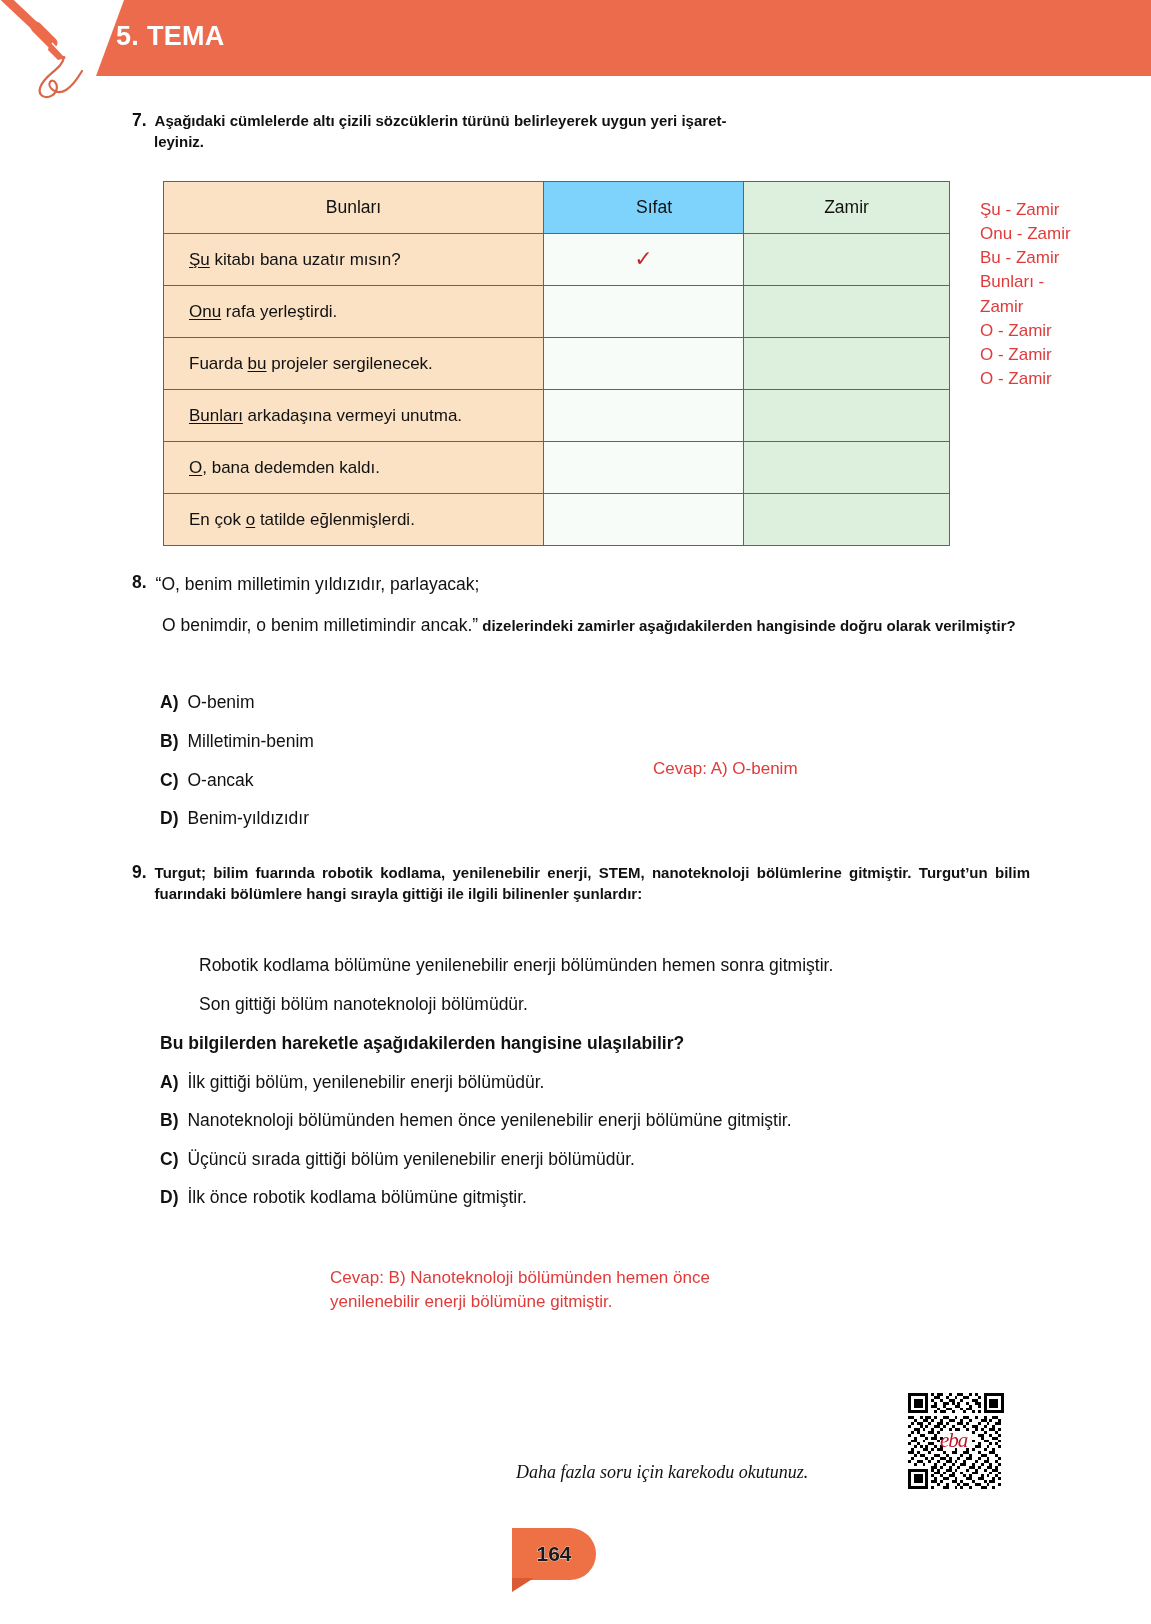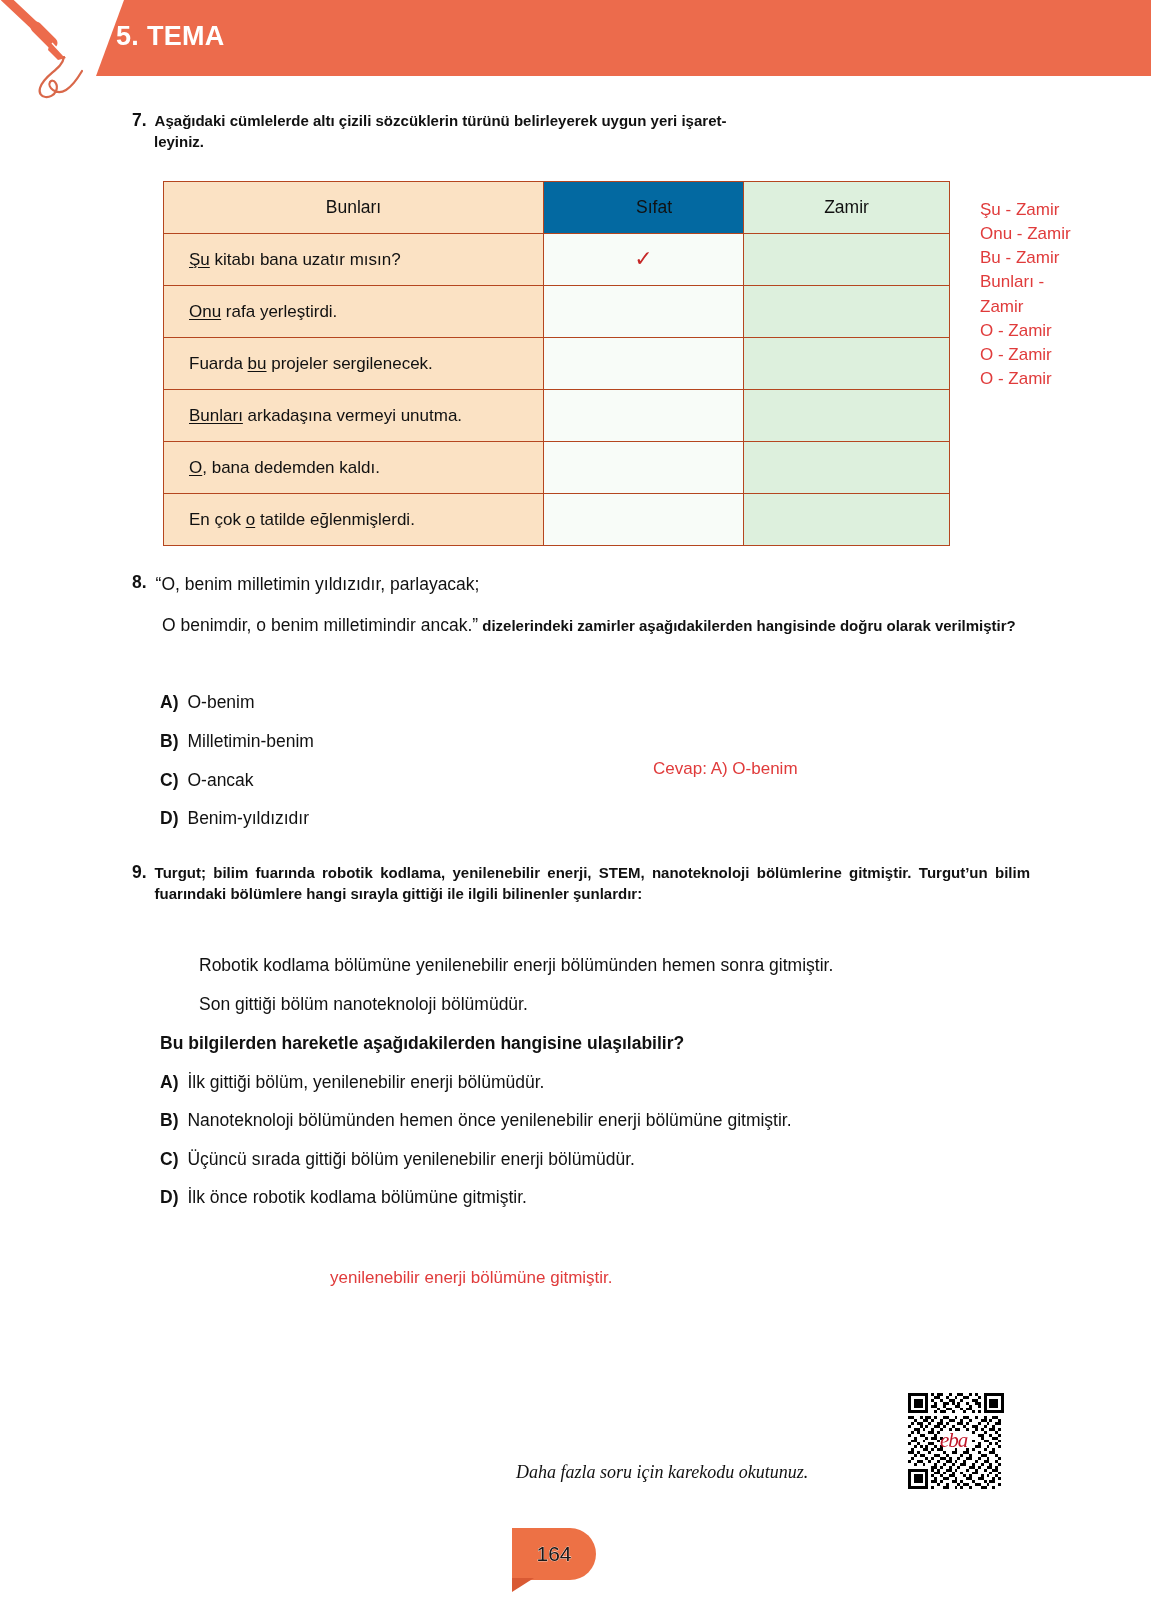--- a/index.html
+++ b/index.html
@@ -95,21 +95,21 @@
   .tbl .c-sent { width: 380px; background: #fbe2c4; }
   .tbl .c-sif  { width: 200px; background: #f8fcf8; }
   .tbl .c-zam  { width: 206px; background: #ddf0dd; }
 
   .tbl thead td {
     text-align: center;
     height: 52px;
     vertical-align: middle;
     font-size: 17.5px;
   }
-  .tbl thead .c-sif { background: #0369a1; padding-left: 21px; }
+  .tbl thead .c-sif { background: #7dd3fc; padding-left: 21px; }
   .tbl thead .c-zam { background: #ddf0dd; }
 
   .tbl tbody td { height: 52px; vertical-align: middle; }
   .tbl tbody .c-sent { padding-left: 25px; }
   .tbl tbody .c-sif { text-align: center; }
 
   .u { text-decoration: underline; text-underline-offset: 2px; }
 
   .check {
     color: #c62828;
@@ -194,21 +194,21 @@
     width: 22px; height: 14px;
     background: #d95a34;
     clip-path: polygon(0 0, 100% 0, 0 100%);
   }
   .pagetag-num {
     position: absolute;
     left: 0; top: 0;
     width: 84px; height: 52px;
     display: flex; align-items: center; justify-content: center;
     color: #1a1a1a;
-    font-weight: normal;
+    font-weight: bold;
     font-size: 21px;
     -webkit-text-stroke: 0.6px #ffffff;
     paint-order: stroke fill;
   }
 </style>
 </head>
 <body>
 
 <div class="header-band"></div>
 <div class="tema-title">5. TEMA</div>
@@ -339,20 +339,21 @@
 <div class="opt-row q9-opt" style="top:1149px">
   <span class="opt-letter">C)</span>
   <span class="opt-label">Üçüncü sırada gittiği bölüm yenilenebilir enerji bölümüdür.</span>
 </div>
 <div class="opt-row q9-opt" style="top:1187px">
   <span class="opt-letter">D)</span>
   <span class="opt-label">İlk önce robotik kodlama bölümüne gitmiştir.</span>
 </div>
 
 <div class="answer-red" id="q9-answer">
+  <div>Cevap: B) Nanoteknoloji bölümünden hemen önce</div>
   <div>yenilenebilir enerji bölümüne gitmiştir.</div>
 </div>
 
 <div class="footer-note">Daha fazla soru için karekodu okutunuz.</div>
 
 <div class="qr">
   <svg viewBox="0 0 33 33" width="96" height="96" shape-rendering="crispEdges">
     <rect width="33" height="33" fill="#ffffff"></rect>
     <g fill="#000000">
       <rect x="0" y="0" width="7" height="1"></rect>

